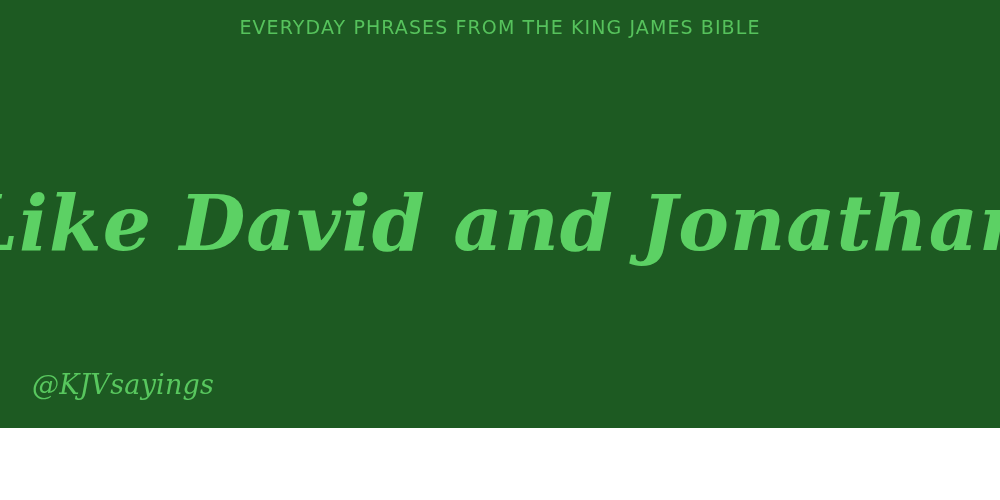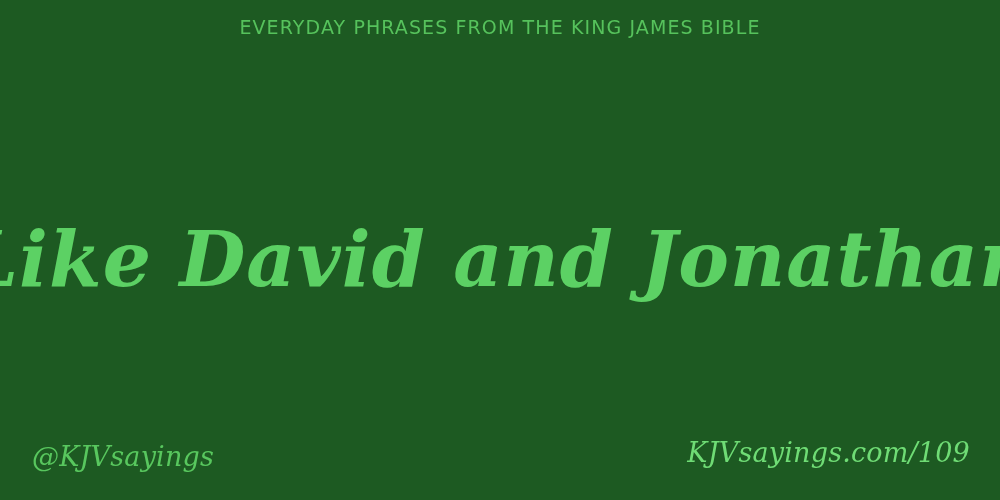--- a/index.html
+++ b/index.html
@@ -8,21 +8,21 @@
   }
   body {
     width: 1000px;
     height: 500px;
     overflow: hidden;
     font-family: "Liberation Sans", sans-serif;
   }
   .card {
     position: relative;
     width: 1000px;
-    height: 500px;
+    height: 428px;
     background: #1d5a22;
     box-sizing: border-box;
   }
   .header {
     position: absolute;
     top: 16px;
     left: 0;
     width: 100%;
     text-align: center;
     color: #56c25c;
@@ -84,15 +84,14 @@
 <div class="card">
 
   <div class="header">EVERYDAY PHRASES FROM THE KING JAMES BIBLE</div>
 
   <div class="phrase">
     <div class="phrase-text">Like David and Jonathan</div>
   </div>
 
   <div class="handle">@KJVsayings</div>
 
-  <div class="site">KJVsayings.com/109</div>
 
 </div>
 
 </body></html>

